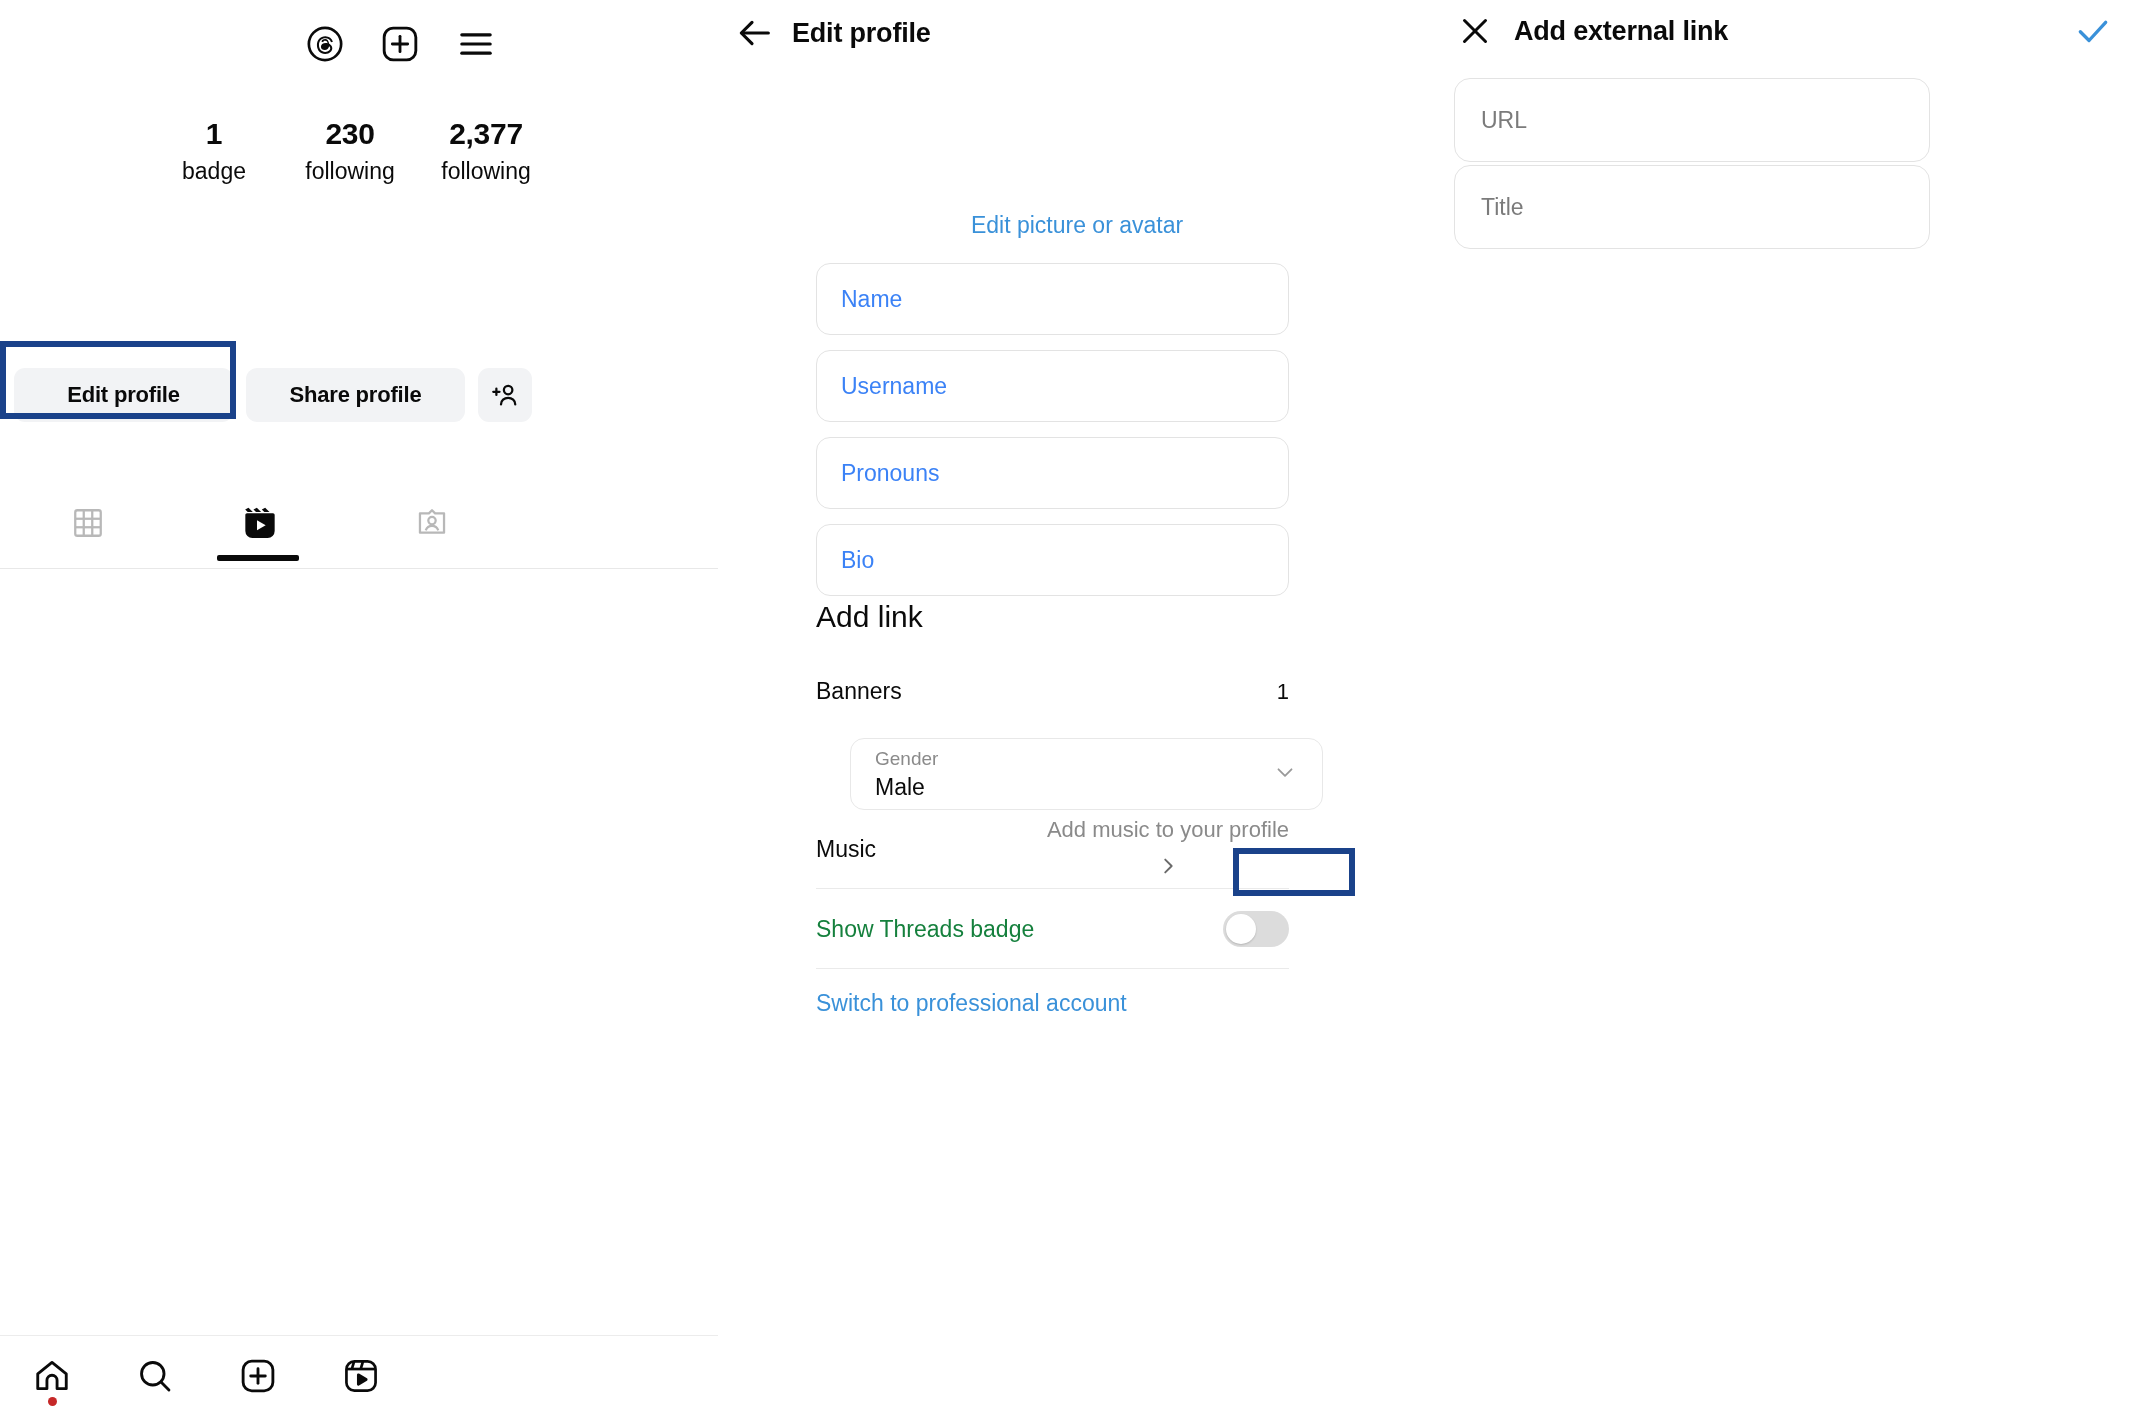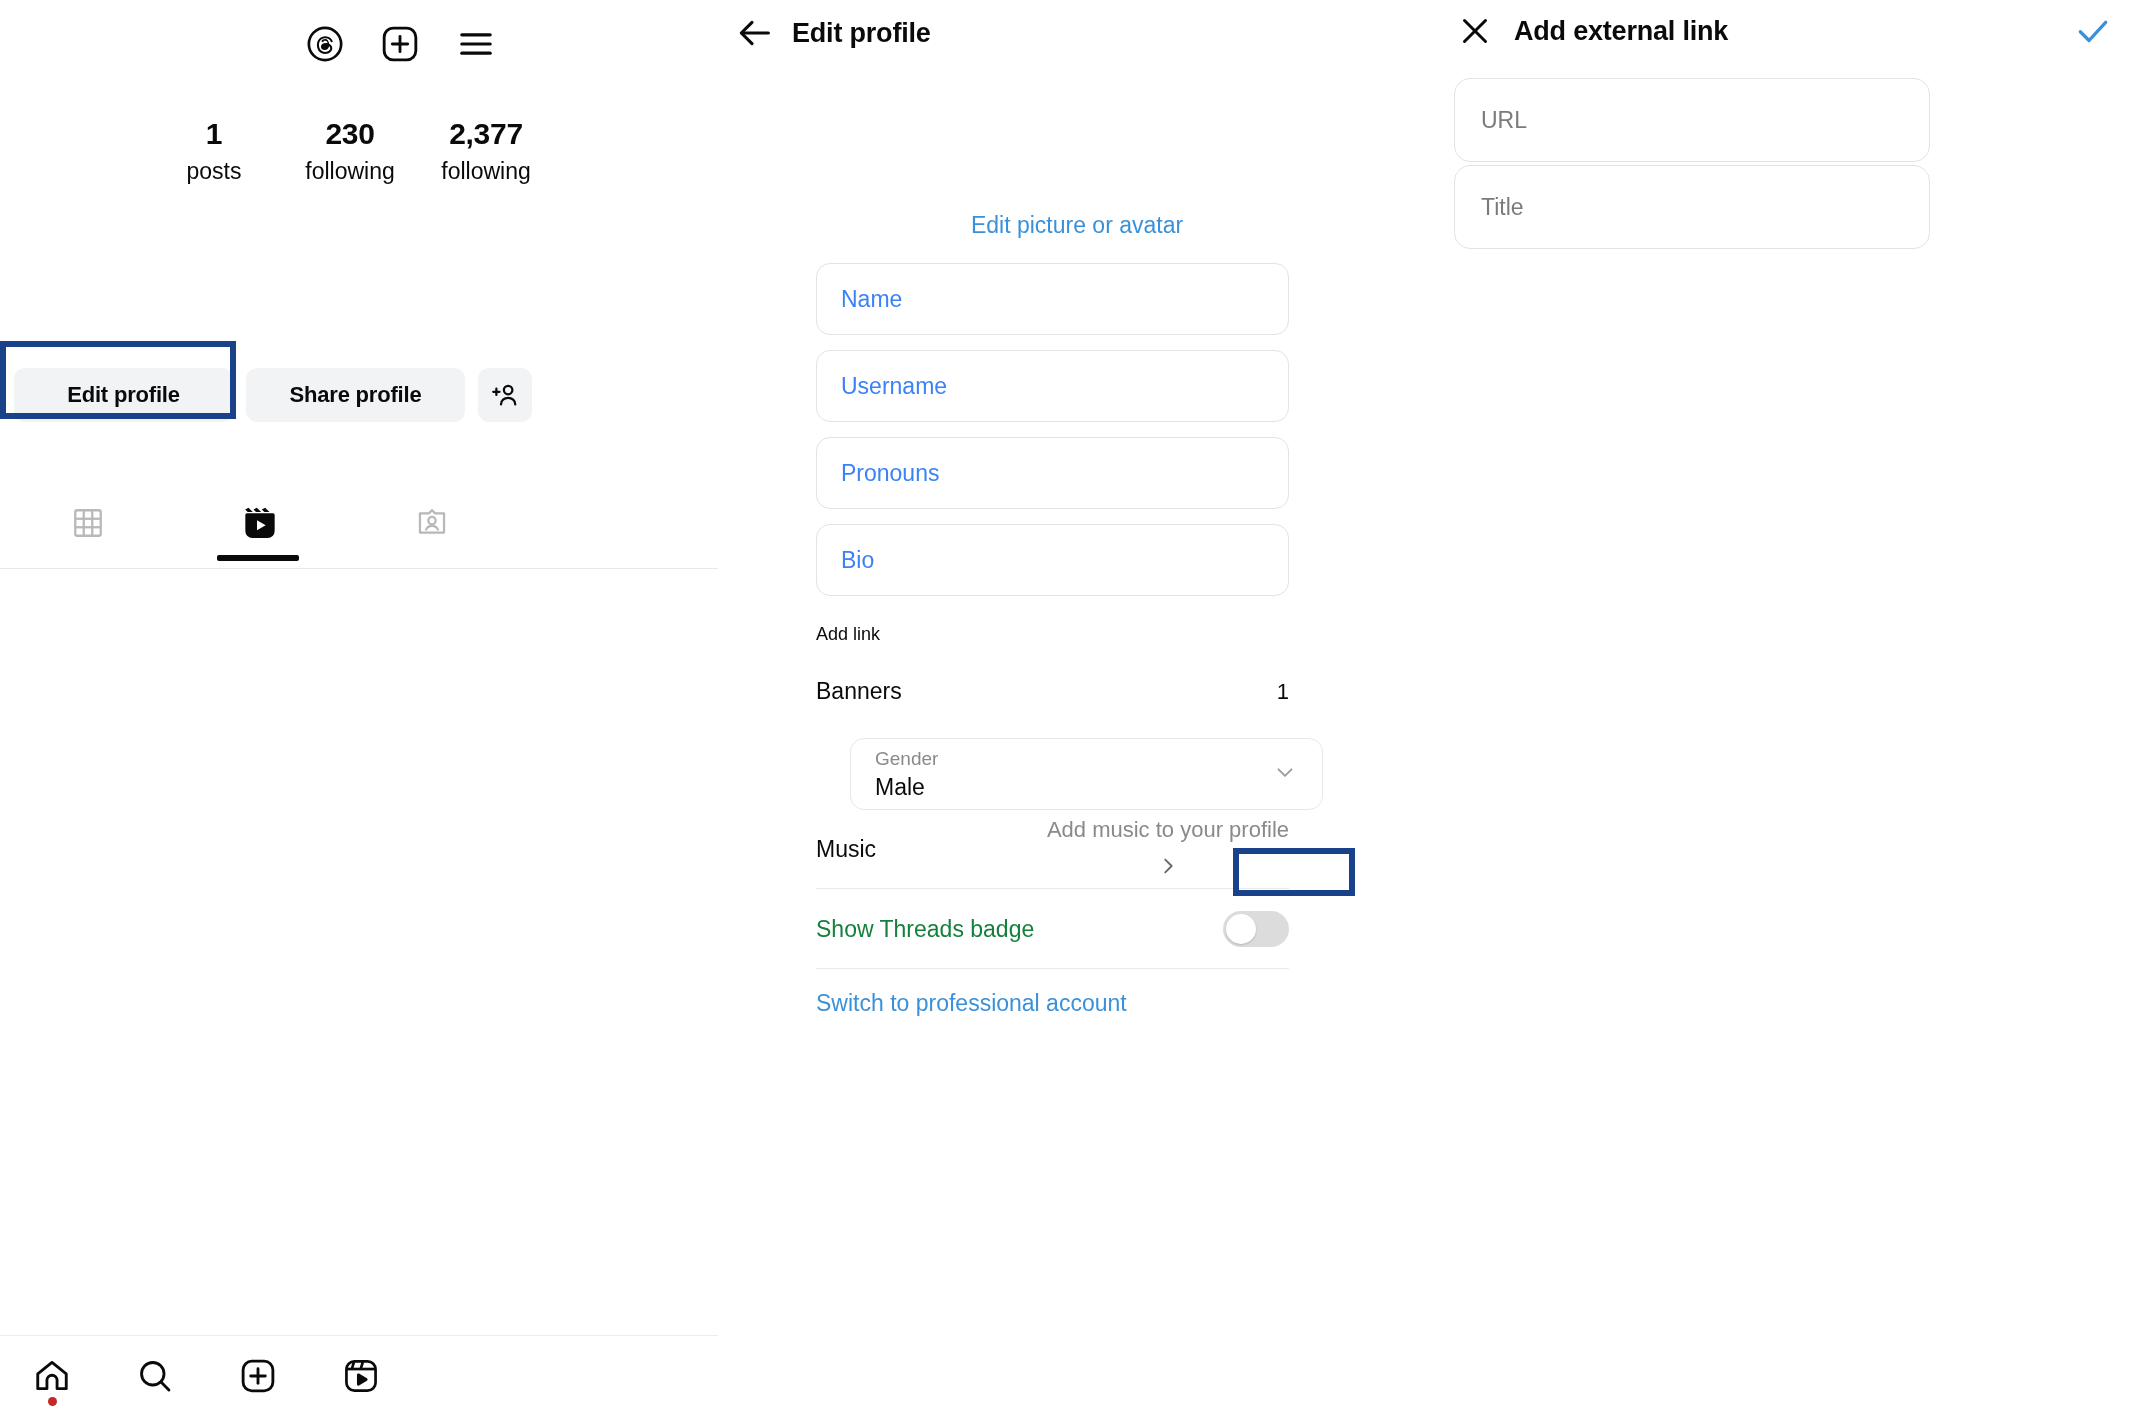--- a/index.html
+++ b/index.html
@@ -127,21 +127,21 @@
     display: flex; align-items: center; padding-left: 24px;
     font-size: 23px; color: #3b82f6; cursor: text;
   }
   #field-name     { top: 263px; }
   #field-username { top: 350px; }
   #field-pronouns { top: 437px; }
   #field-bio      { top: 524px; }
   .plain-row-text {
     position: absolute; font-size: 23px; color: #0a0a0a; white-space: nowrap;
   }
-  #add-link-label { top: 624px; left: 98px; font-size: 18px; color: #0a0a0a; cursor: pointer; }
+  #add-link-label { top: 600px; left: 98px; font-size: 30px; color: #0a0a0a; cursor: pointer; }
 
   #banners-row {
     position: absolute; top: 678px; left: 98px; width: 473px;
     display: flex; align-items: center; justify-content: space-between;
     font-size: 23px; color: #0a0a0a; cursor: pointer;
   }
   #banners-count { font-size: 22px; color: #0a0a0a; }
 
   #gender-select {
     position: absolute; top: 738px; left: 98px; width: 473px; height: 72px;
@@ -239,21 +239,21 @@
           <line x1="3.5" y1="6.5" x2="20.5" y2="6.5"></line>
           <line x1="3.5" y1="12" x2="20.5" y2="12"></line>
           <line x1="3.5" y1="17.5" x2="20.5" y2="17.5"></line>
         </svg>
       </div>
     </div>
 
     <div class="stats-row">
       <div class="stat">
         <span class="stat-num">1</span>
-        <span class="stat-label">posts</span>
+        <span class="stat-label">badge</span>
       </div>
       <div class="stat">
         <span class="stat-num">230</span>
         <span class="stat-label">following</span>
       </div>
       <div class="stat">
         <span class="stat-num">2,377</span>
         <span class="stat-label">following</span>
       </div>
     </div>

